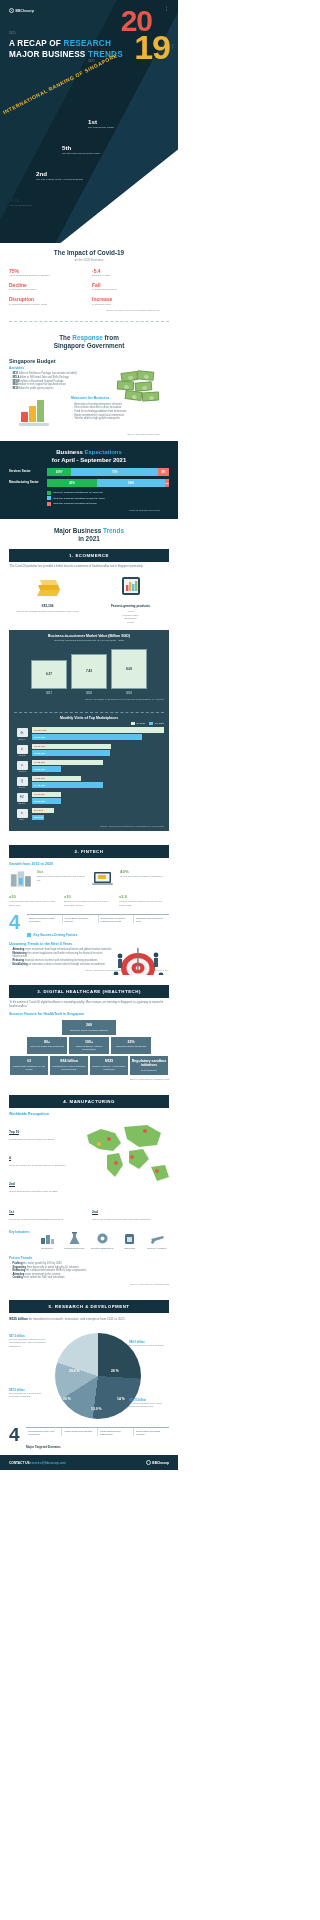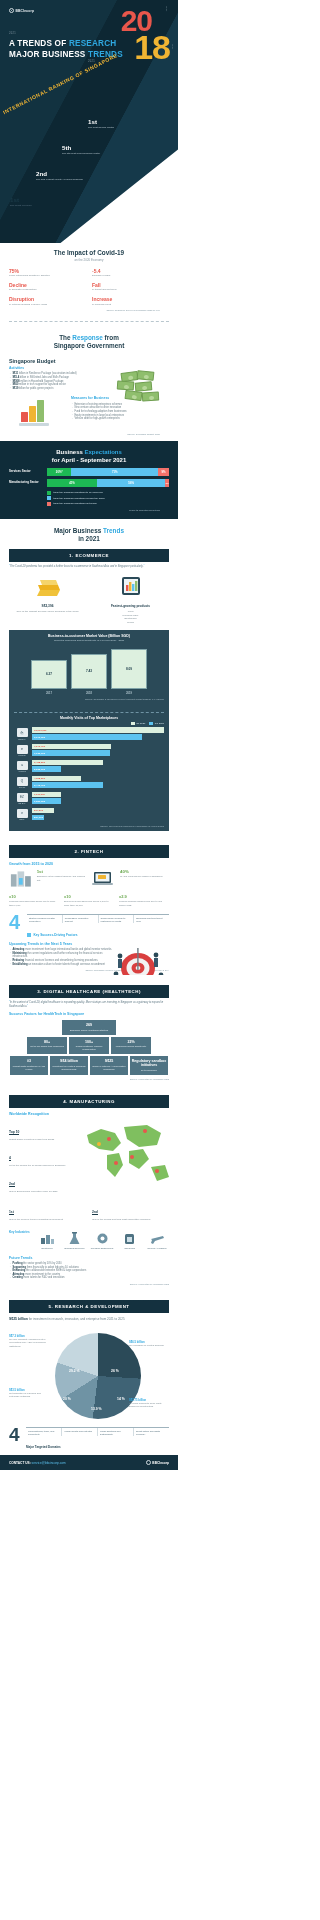--- a/index.html
+++ b/index.html
@@ -233,29 +233,29 @@
     <div class="wedge2"></div>
     <div class="white-cut"></div>
 
     <div class="logo">
       <span class="ring"></span>
       <span class="lt">BBCIncorp</span>
     </div>
 
     <div class="kicker">2021</div>
     <h1 class="h1">
-      <span>A TRENDS OF </span><span class="blue">RESEARCH</span><br>
+      <span>A RECAP OF </span><span class="blue">RESEARCH</span><br>
       <span>MAJOR BUSINESS </span><span class="blue">TRENDS</span>
     </h1>
     <div class="h1sub">2021</div>
 
     <div class="yr">
       <span class="tag1">2021</span>
       <span class="n20">20</span>
-      <span class="n21">18</span>
+      <span class="n21">19</span>
       <span class="tag2">2021</span>
     </div>
 
     <div class="diag">INTERNATIONAL RANKING OF SINGAPORE</div>
 
     <div class="ranks">
       <div class="rk r1">
         <div class="num">1st</div>
         <div class="txt">The best human capital</div>
       </div>

